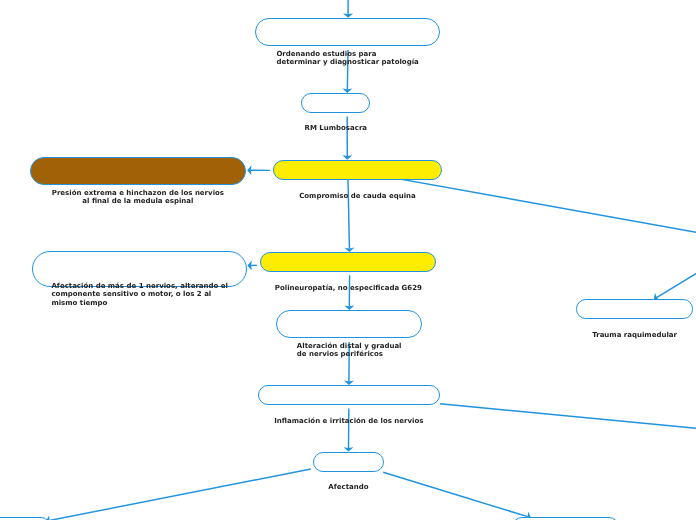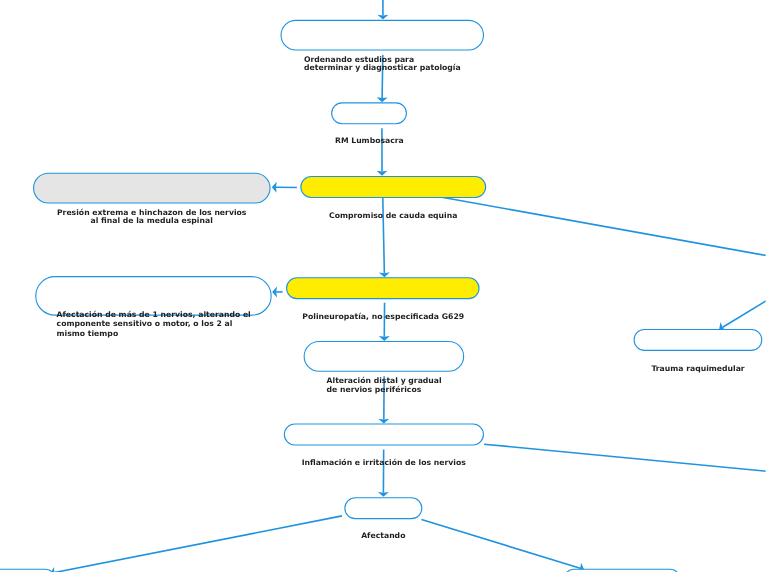--- a/index.html
+++ b/index.html
@@ -81,21 +81,21 @@
   <div class="node" style="left: 254.8px; top: 17.8px; width: 185.6px; height: 28.6px; border-radius: 14.3px; border-width: 1.1px; border-color: rgb(31, 147, 224); color: rgb(31, 31, 31); background: rgb(255, 255, 255);">
     <span class="txt">Ordenando estudios para
 determinar y diagnosticar patología</span>
   </div>
   <div class="node" style="left: 301.3px; top: 92.6px; width: 69px; height: 20.1px; border-radius: 10.05px; border-width: 1.1px; border-color: rgb(31, 147, 224); color: rgb(31, 31, 31); background: rgb(255, 255, 255);">
     <span class="txt">RM Lumbosacra</span>
   </div>
   <div class="node" style="left: 273px; top: 159.5px; width: 169px; height: 20.6px; border-radius: 10.3px; border-width: 1.1px; border-color: rgb(31, 147, 224); color: rgb(31, 31, 31); background: rgb(255, 237, 0);">
     <span class="txt">Compromiso de cauda equina</span>
   </div>
-  <div class="node" style="left: 29.5px; top: 156.9px; width: 216.8px; height: 28.6px; border-radius: 14.3px; border-width: 1.1px; border-color: rgb(31, 147, 224); color: rgb(31, 31, 31); background: #e5e5e5; text-align: center;">
+  <div class="node" style="left: 29.5px; top: 156.9px; width: 216.8px; height: 28.6px; border-radius: 14.3px; border-width: 1.1px; border-color: rgb(31, 147, 224); color: rgb(31, 31, 31); background: #a16207; text-align: center;">
     <span class="txt">Presión extrema e hinchazon de los nervios
 al final de la medula espinal</span>
   </div>
   <div class="node" style="left: 260.4px; top: 252px; width: 176px; height: 20.1px; border-radius: 10.05px; border-width: 1.1px; border-color: rgb(31, 147, 224); color: rgb(31, 31, 31); background: rgb(255, 237, 0);">
     <span class="txt">Polineuropatía, no especificada G629</span>
   </div>
   <div class="node" style="left: 32.1px; top: 250.5px; width: 215.2px; height: 36px; border-radius: 18px; border-width: 1.1px; border-color: rgb(31, 147, 224); color: rgb(31, 31, 31); background: rgb(255, 255, 255);">
     <span class="txt">Afectación de más de 1 nervios, alterando el
 componente sensitivo o motor, o los 2 al
 mismo tiempo</span>

